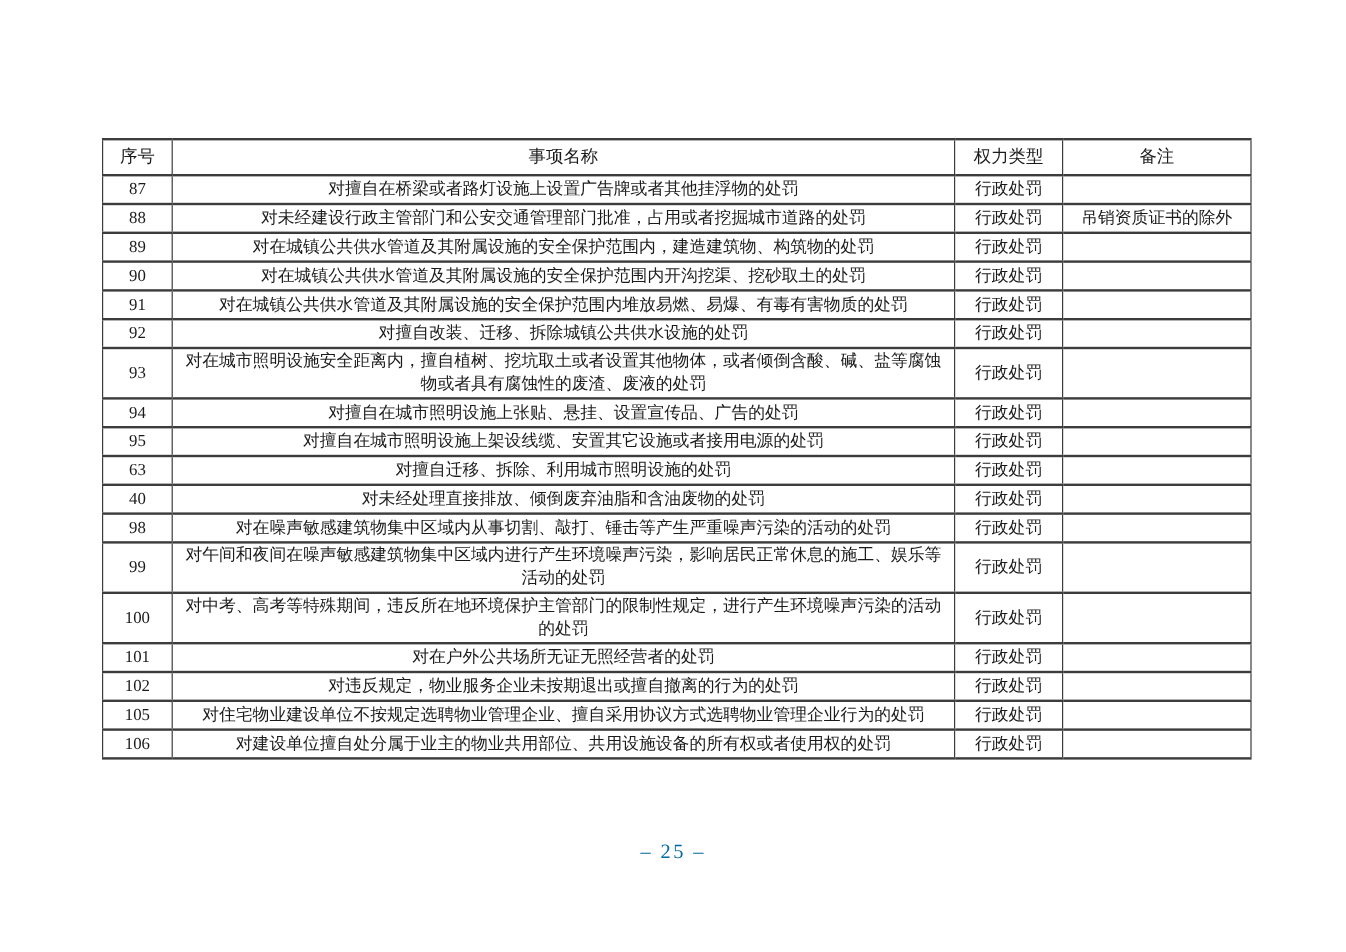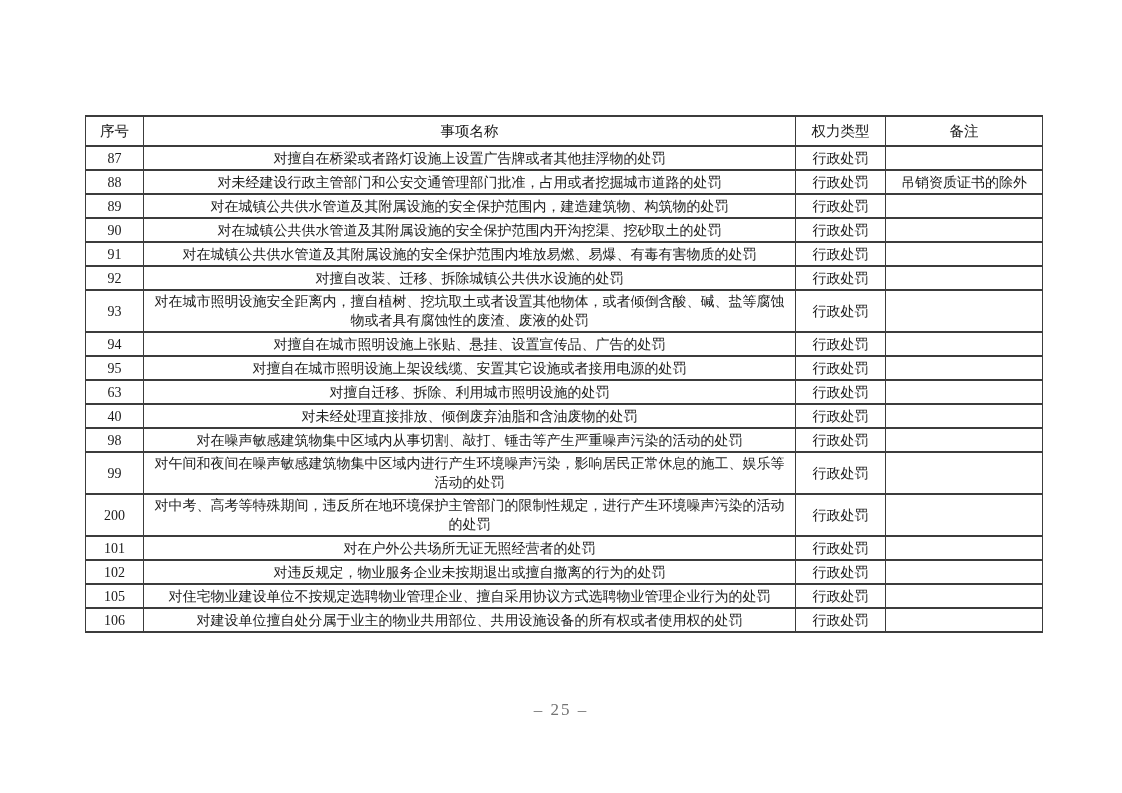--- a/index.html
+++ b/index.html
@@ -50,21 +50,21 @@
   .col-type { width: 90px;  }
   .col-note { width: 157px; }
   .page-footer {
     position: absolute;
     top: 700px;
     left: 0;
     width: 100%;
     text-align: center;
     font-size: 17px;
     letter-spacing: 2px;
-    color: #737373;
+    color: #0369a1;
   }
 </style>
 </head>
 <body>
 
 <div>
 
   <table class="doc-table">
     <colgroup>
       <col class="col-no">
@@ -153,21 +153,21 @@
       <td>行政处罚</td>
       <td></td>
     </tr>
         <tr>
       <td>99</td>
       <td>对午间和夜间在噪声敏感建筑物集中区域内进行产生环境噪声污染，影响居民正常休息的施工、娱乐等活动的处罚</td>
       <td>行政处罚</td>
       <td></td>
     </tr>
         <tr>
-      <td>200</td>
+      <td>100</td>
       <td>对中考、高考等特殊期间，违反所在地环境保护主管部门的限制性规定，进行产生环境噪声污染的活动的处罚</td>
       <td>行政处罚</td>
       <td></td>
     </tr>
         <tr>
       <td>101</td>
       <td>对在户外公共场所无证无照经营者的处罚</td>
       <td>行政处罚</td>
       <td></td>
     </tr>

